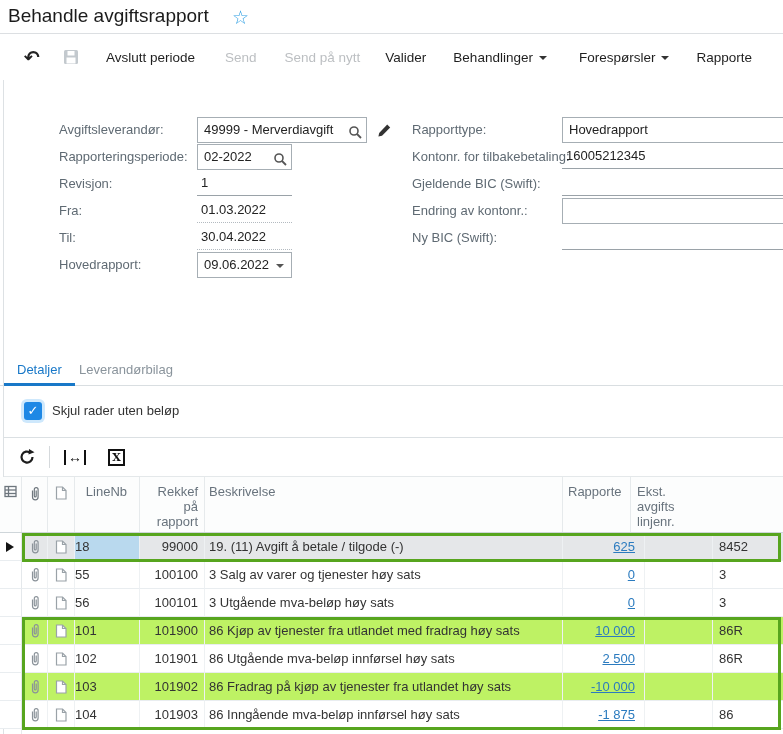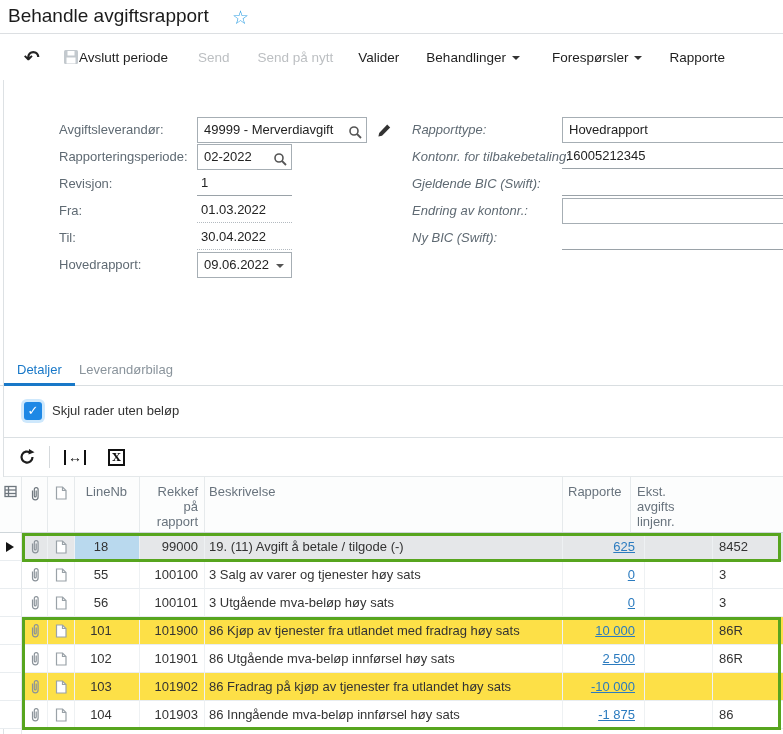--- a/index.html
+++ b/index.html
@@ -11,37 +11,37 @@
   .titlebar { position:absolute; left:0; top:0; width:783px; height:33px; }
   .page-title { position:absolute; left:8px; top:5px; font-size:19px; color:#1b1b1b; }
   .star { position:absolute; left:232px; top:6px; font-size:19px; color:#2e9fe3; cursor:pointer; }
 
   
   .toolbar { position:absolute; left:0; top:33px; width:783px; height:47px; border-top:1px solid #dcdfe2; display:flex; align-items:center; }
   .tb-item { font-size:13.5px; color:#1f1f1f; white-space:nowrap; cursor:pointer; display:flex; align-items:center; }
   .tb-item.disabled { color:#bcbfc2; cursor:default; }
   .tb-undo { margin-left:24px; font-size:19px; font-weight:bold; color:#222; }
   .tb-save { margin-left:23px; }
-  .tb-avslutt { }
+  .tb-avslutt { margin-left:27px; }
   .tb-send { margin-left:30px; }
   .tb-sendnytt { margin-left:28px; }
   .tb-valider { margin-left:25px; }
   .tb-behandlinger { margin-left:27px; }
   .tb-foresporsler { margin-left:32px; }
   .tb-rapporter { margin-left:27px; }
   .caret-down { width:0; height:0; border-left:4px solid transparent; border-right:4px solid transparent; border-top:4px solid #333; margin-left:6px; margin-top:2px; }
 
   
   .left-edge { position:absolute; left:3px; top:80px; bottom:0; width:0; border-left:1px solid #dde1e4; }
 
   
   .form-area { position:absolute; left:0; top:96px; width:780px; height:278px;padding-left:37px; }
   .f-row { position:absolute; height:26px; }
   .f-label { position:absolute; left:22px; width:135px; line-height:26px; color:#5f6a73; white-space:nowrap; }
-  .f-label-r { position:absolute; left:375px; width:148px; line-height:26px; color:#5f6a73; white-space:nowrap;font-style:italic; }
+  .f-label-r { position:absolute; left:375px; width:148px; line-height:26px; color:#5f6a73; white-space:nowrap; }
   .f-input { position:absolute; height:26px; border:1px solid #a6aeb4; background:#fff; line-height:24px; padding:0 20px 0 6px; color:#222; }
   .f-text { position:absolute; height:24px; line-height:22px; padding-left:4px; color:#222; }
   .u-solid { border-bottom:1px solid #9aa2a8; }
   .u-dot { border-bottom:1px dotted #b3bac0; }
   .mag { position:absolute; right:4px; top:5px; cursor:pointer; }
   .dd-caret { position:absolute; right:7px; top:11px; width:0; height:0; border-left:4px solid transparent; border-right:4px solid transparent; border-top:4px solid #555; cursor:pointer; }
   .pencil { position:absolute; left:340px; top:6px; cursor:pointer; }
 
   
   .tabbar { position:absolute; left:0; top:358px; width:783px; height:28px; border-bottom:1px solid #d9dee1; }
@@ -61,27 +61,27 @@
   .gt-sep { width:0; height:22px; border-left:1px solid #d5d9dc; margin-left:13px; }
   .fit-icon { border-left:2px solid #111; border-right:2px solid #111; padding:0 2px; font-size:14px; font-weight:bold; color:#111; line-height:15px; }
   .xls-icon { width:17px; height:17px; border:2px solid #111; font-weight:bold; font-size:11px; line-height:13px; text-align:center; color:#111; font-family:"DejaVu Serif",serif; }
 
   
   .grid { position:absolute; left:0; top:477px; width:783px; height:257px; }
   .gh { display:flex; height:56px; background:#fcfdfd; border-bottom:1px solid #cfd6da; }
   .gh-cell { border-right:1px solid #e6eaec; padding-top:7px; font-size:13px; color:#68737d; line-height:15px; overflow:hidden; }
   .grid-body { position:relative; }
   .grow { display:flex; height:28px; background:#fff; cursor:pointer; }
-  .grow.tint { background:#fde047; }
+  .grow.tint { background:#bef264; }
   .grow.selected { background:#e5e7e9; }
   .cell { border-right:1px solid #eef1f3; border-bottom:1px solid #e9edf0; line-height:27px; white-space:nowrap; overflow:hidden; }
   .c-sel   { width:22px; border-right:1px solid #e4e8eb; position:relative; background:#fff; }
   .c-note  { width:26px; text-align:center; padding-top:6px; line-height:0; }
   .c-file  { width:27px; text-align:center; padding-top:7px; line-height:0; }
-  .c-line  { width:65px; text-align:center; padding-right:12px; }
+  .c-line  { width:65px; text-align:left; padding-right:12px; }
   .c-rekkef{ width:65px; text-align:right; padding-right:6px; }
   .c-beskr { width:358px; padding-left:4px; }
   .c-brutto{ width:82px; text-align:right; padding-right:9px; }
   .c-avg   { width:68px; }
   .c-ekst  { width:70px; padding-left:6px; }
   .h-sel   { width:22px; padding-top:8px; text-align:center; line-height:0; }
   .h-note  { width:26px; padding-top:9px; text-align:center; line-height:0; }
   .h-file  { width:27px; padding-top:9px; text-align:center; line-height:0; }
   .h-line  { width:65px; text-align:right; padding-right:12px; }
   .h-rekkef{ width:65px; text-align:right; padding-right:6px; }

